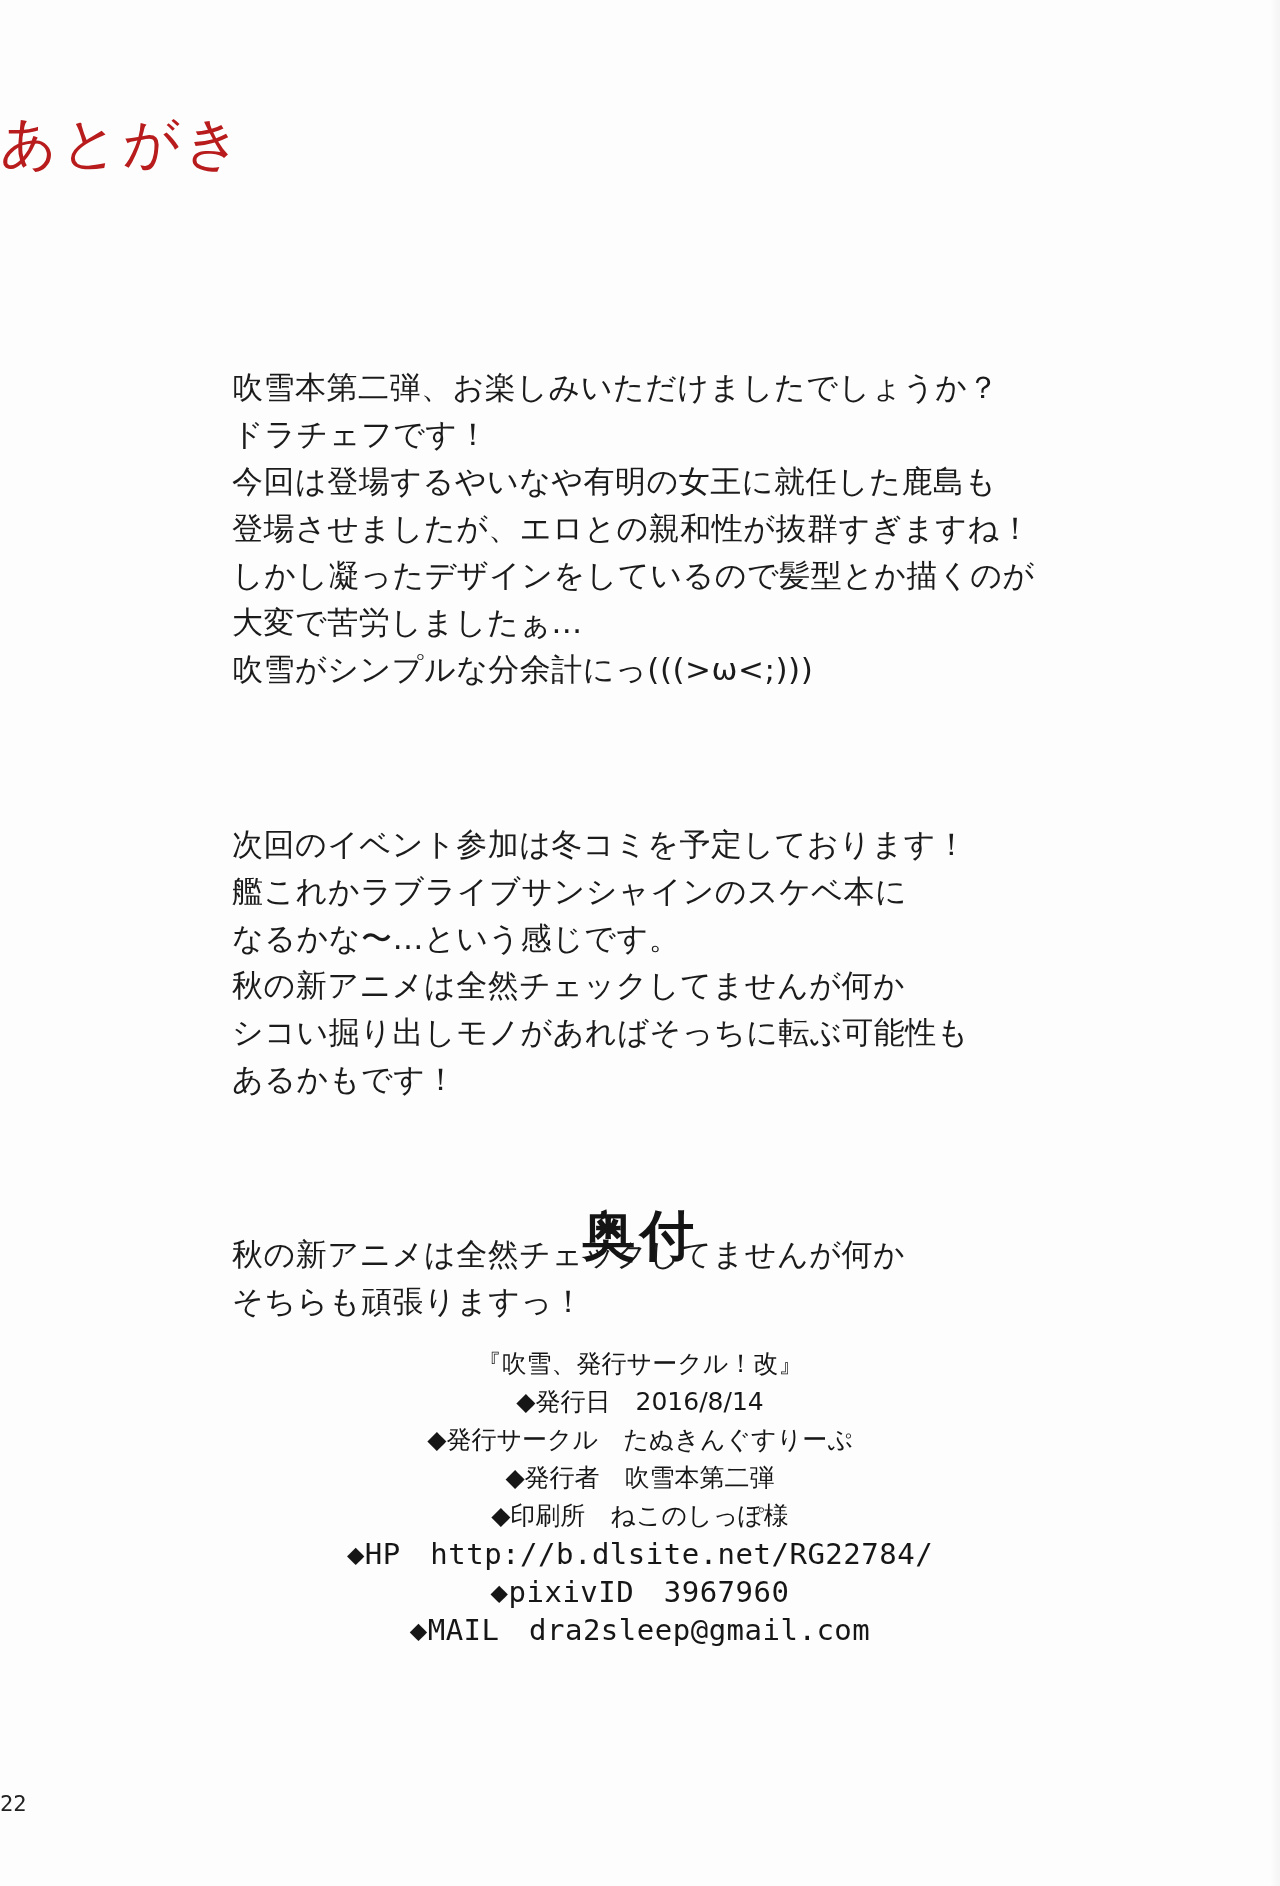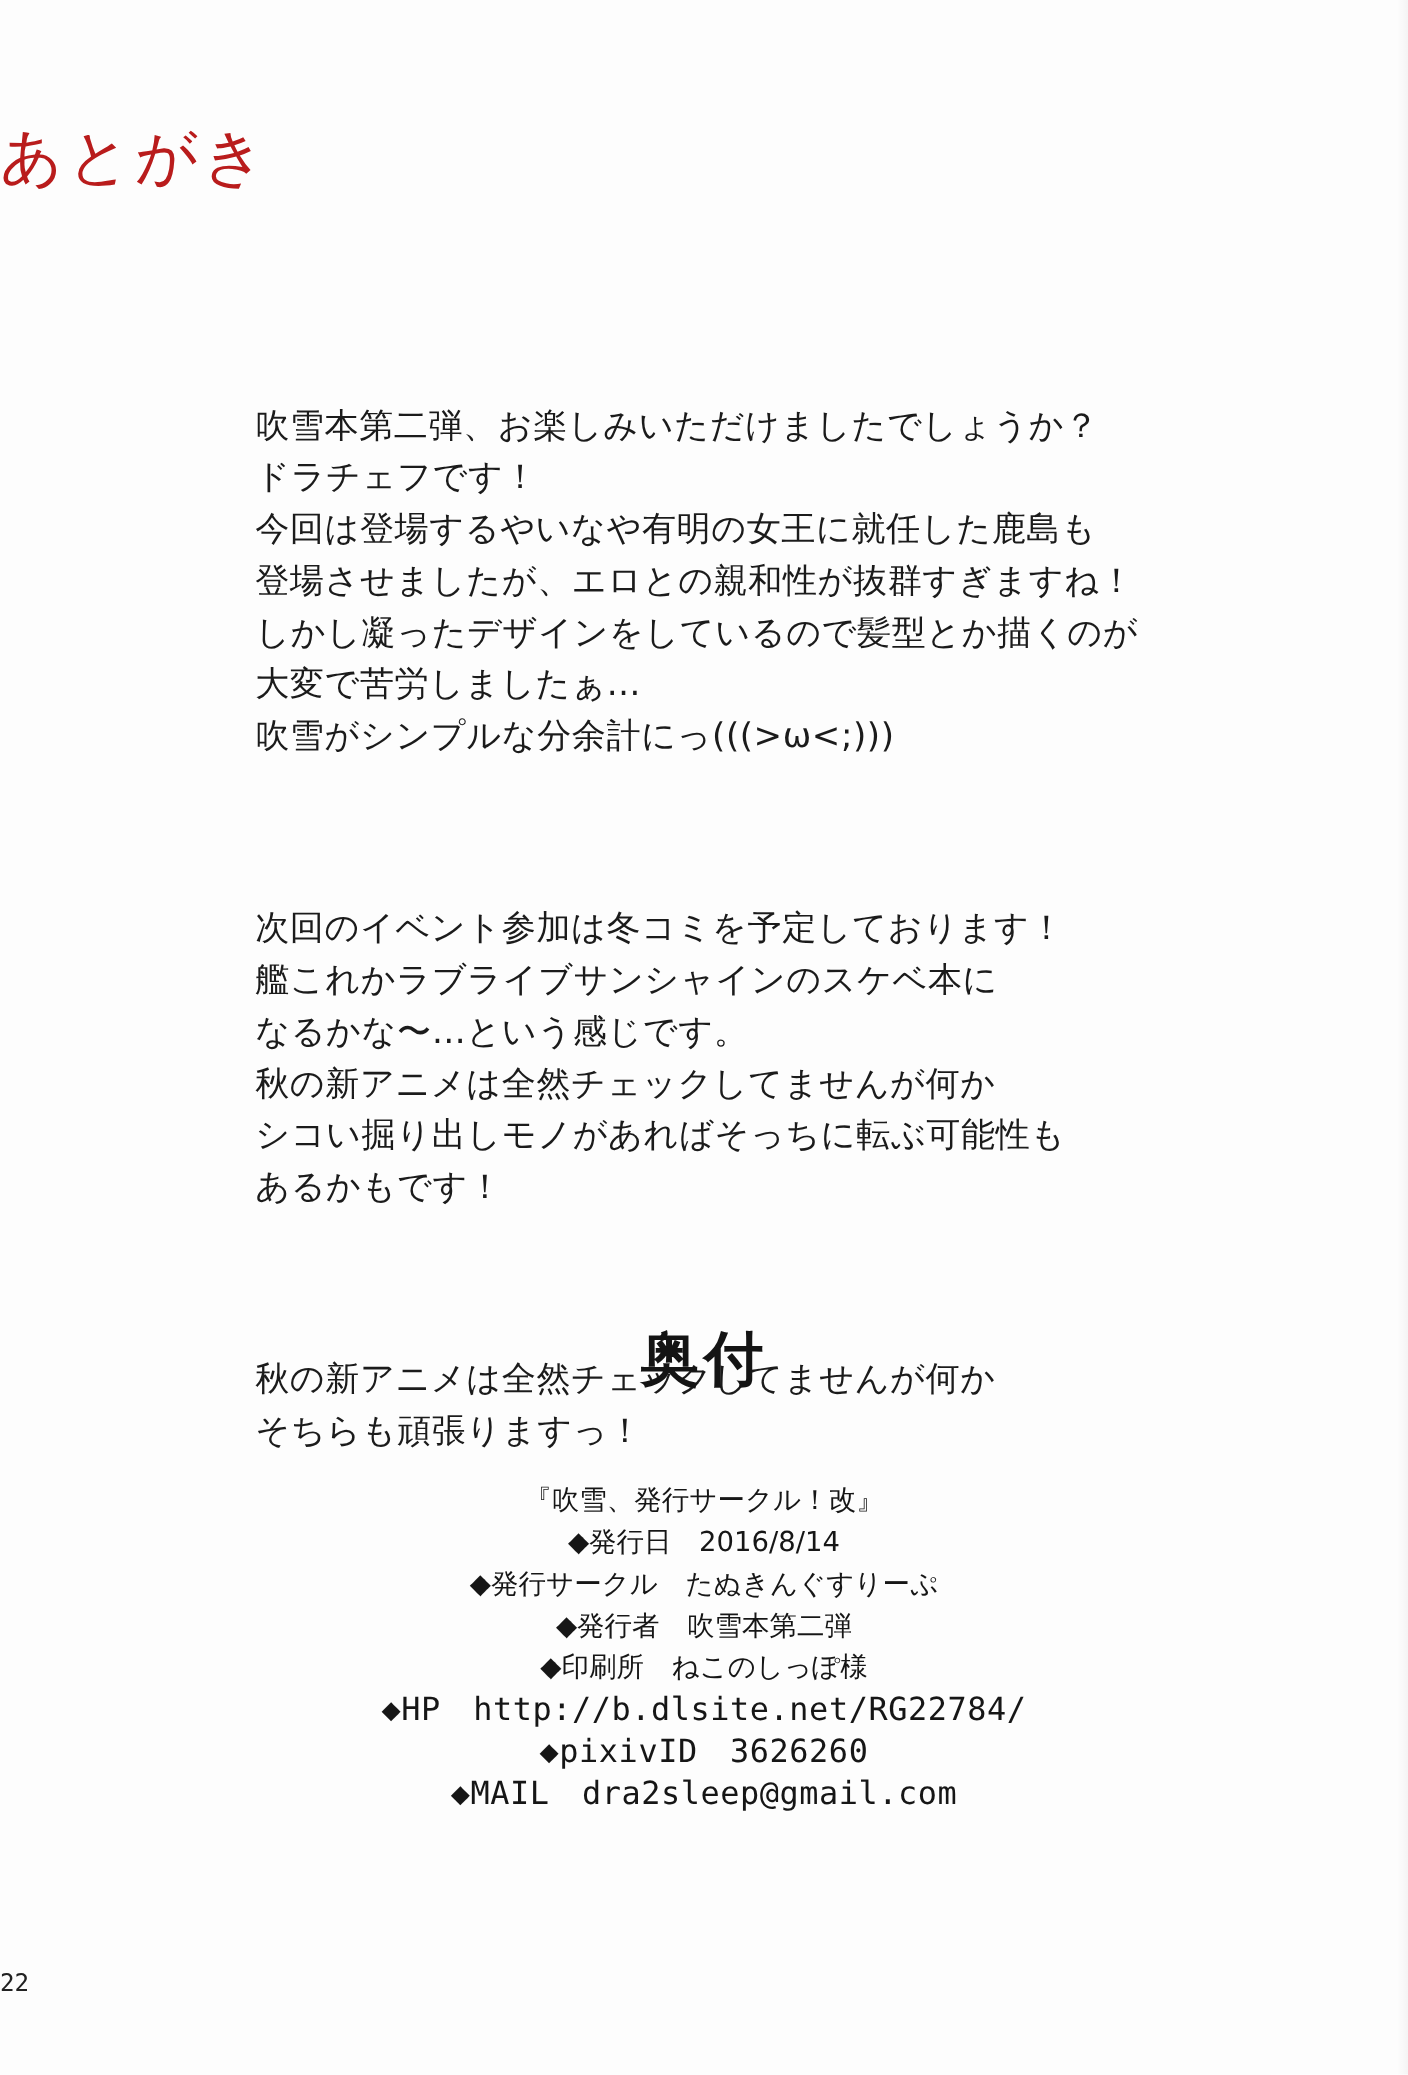--- a/index.html
+++ b/index.html
@@ -137,19 +137,19 @@
 
   <h2 class="colophon-title">奥付</h2>
 
   <div class="colophon-block">
     <div class="colophon-line">『吹雪、発行サークル！改』</div>
     <div class="colophon-line">◆発行日　2016/8/14</div>
     <div class="colophon-line">◆発行サークル　たぬきんぐすりーぷ</div>
     <div class="colophon-line">◆発行者　吹雪本第二弾</div>
     <div class="colophon-line">◆印刷所　ねこのしっぽ様</div>
     <div class="colophon-line mono">◆HP　http://b.dlsite.net/RG22784/</div>
-    <div class="colophon-line mono">◆pixivID　3626260</div>
+    <div class="colophon-line mono">◆pixivID　3967960</div>
     <div class="colophon-line mono">◆MAIL　dra2sleep@gmail.com</div>
   </div>
 
   <div class="page-number">22</div>
 
 </div>
 
 </body></html>

